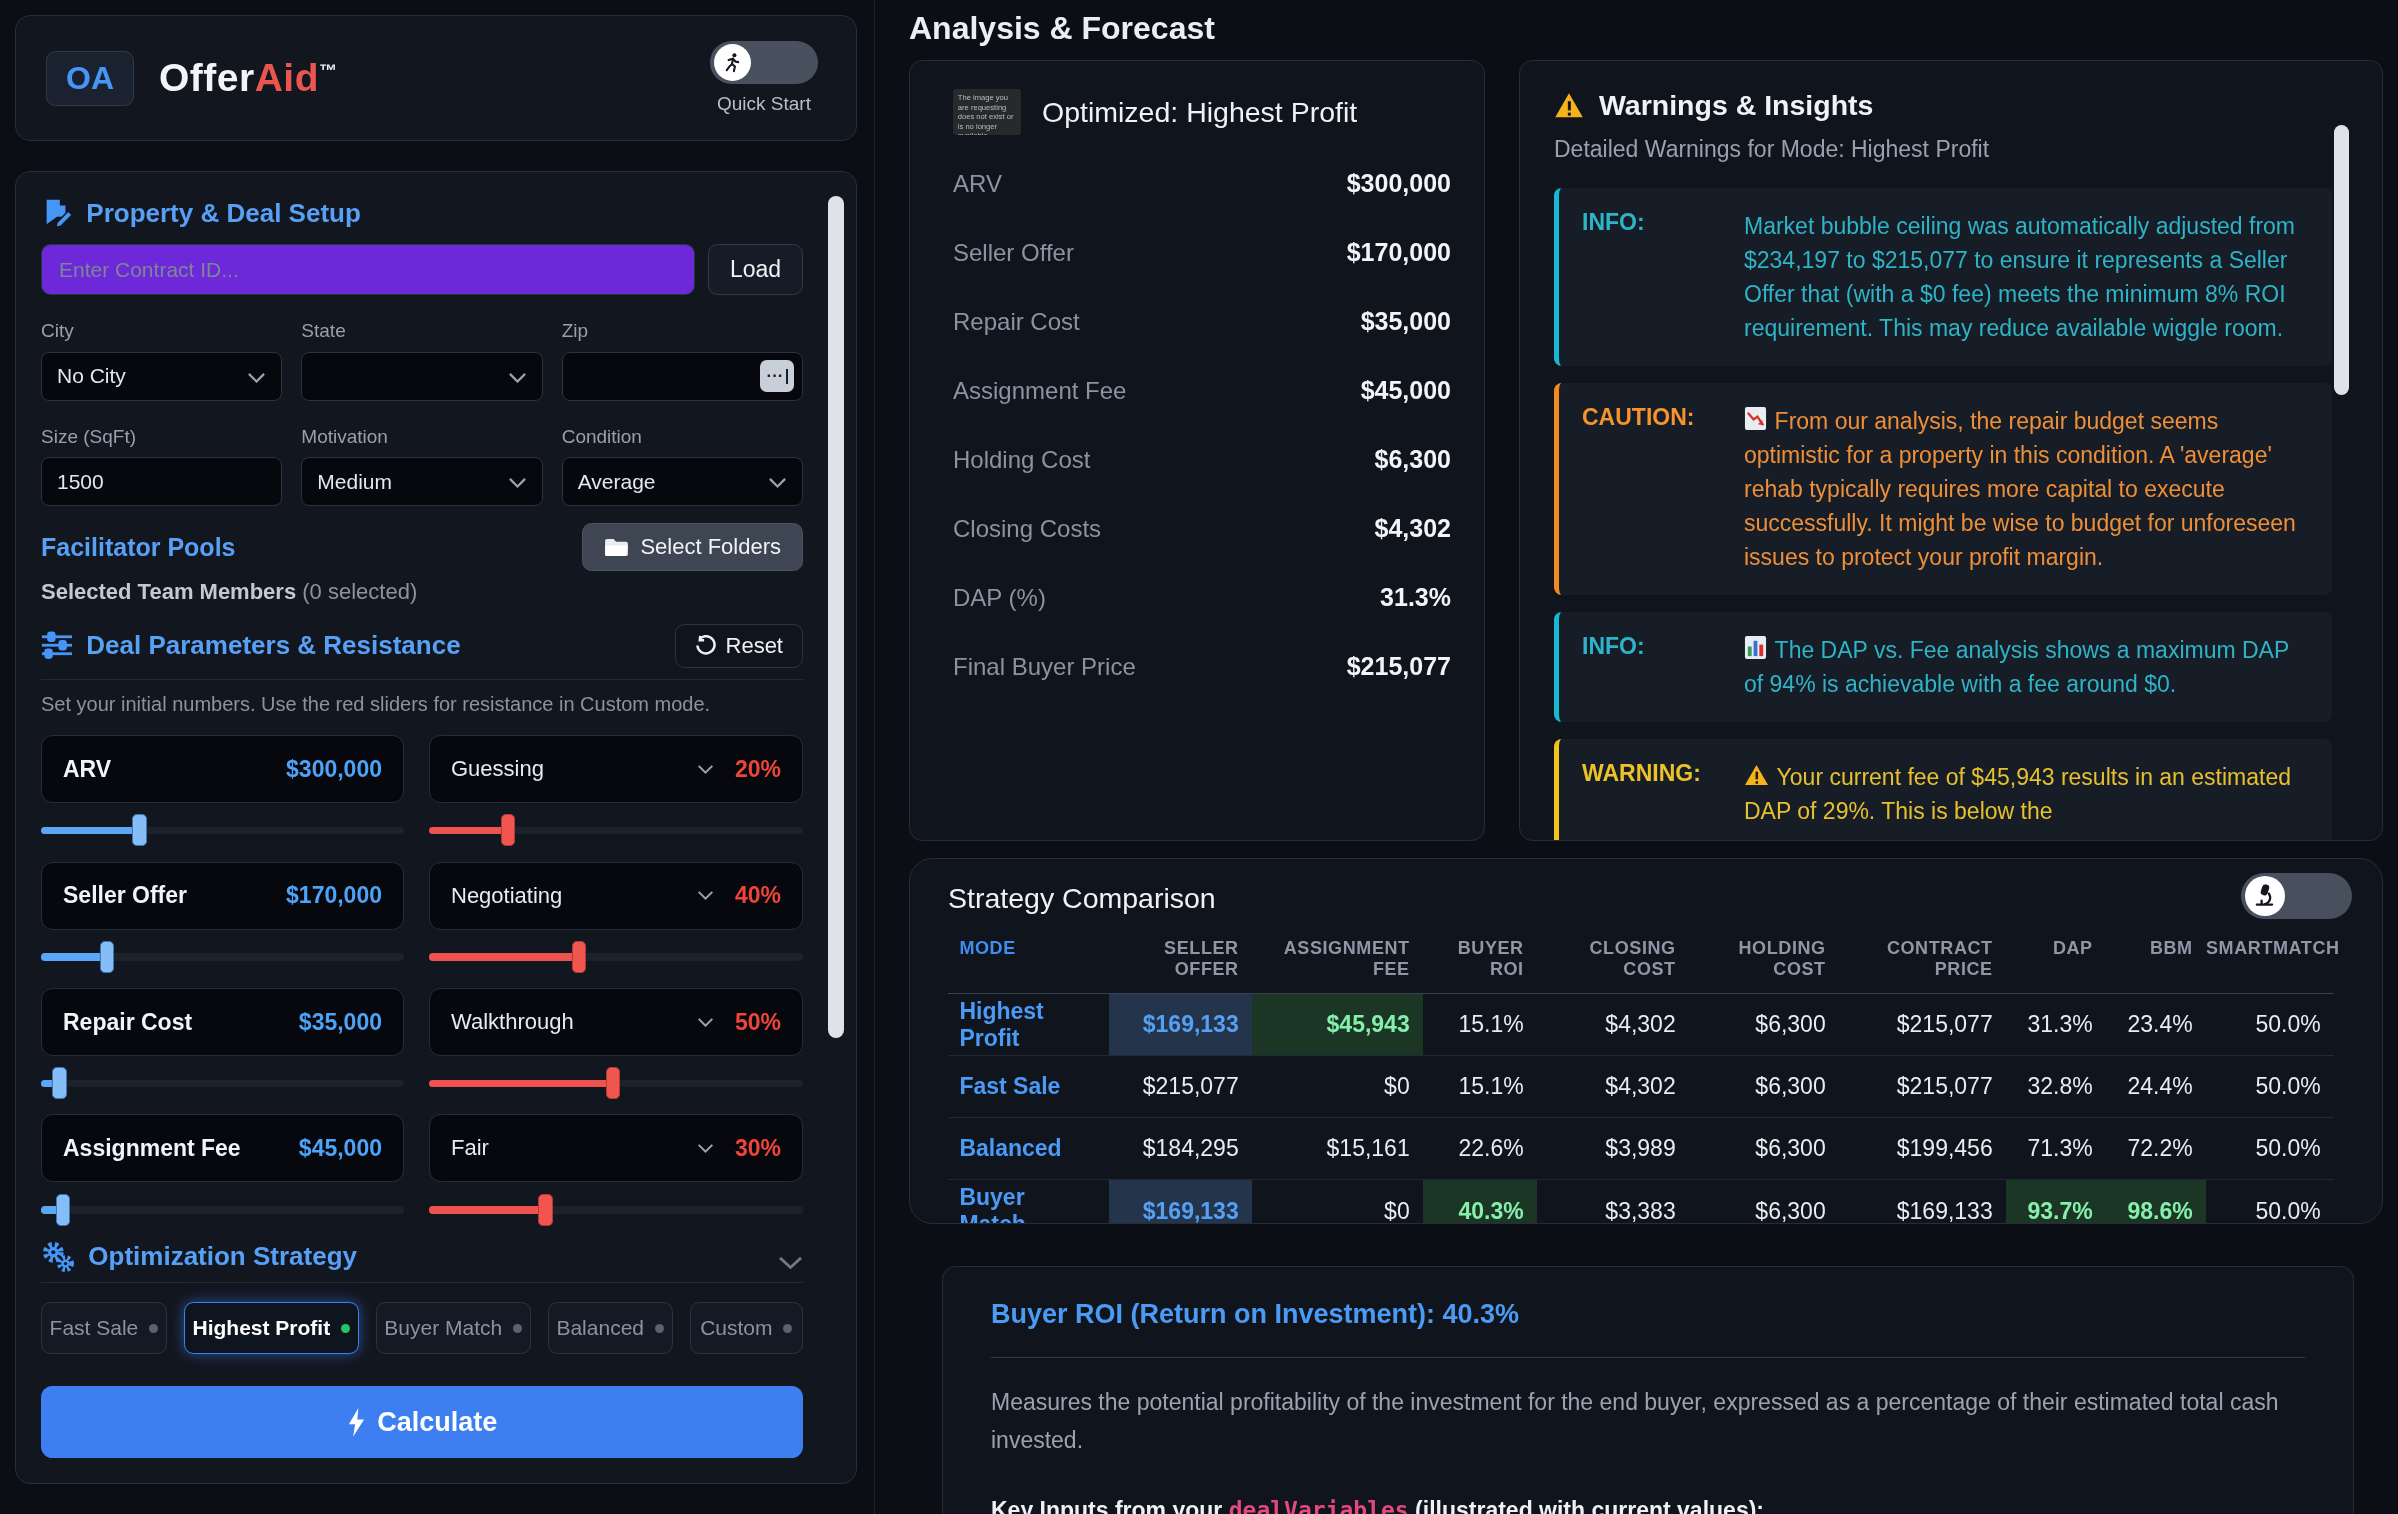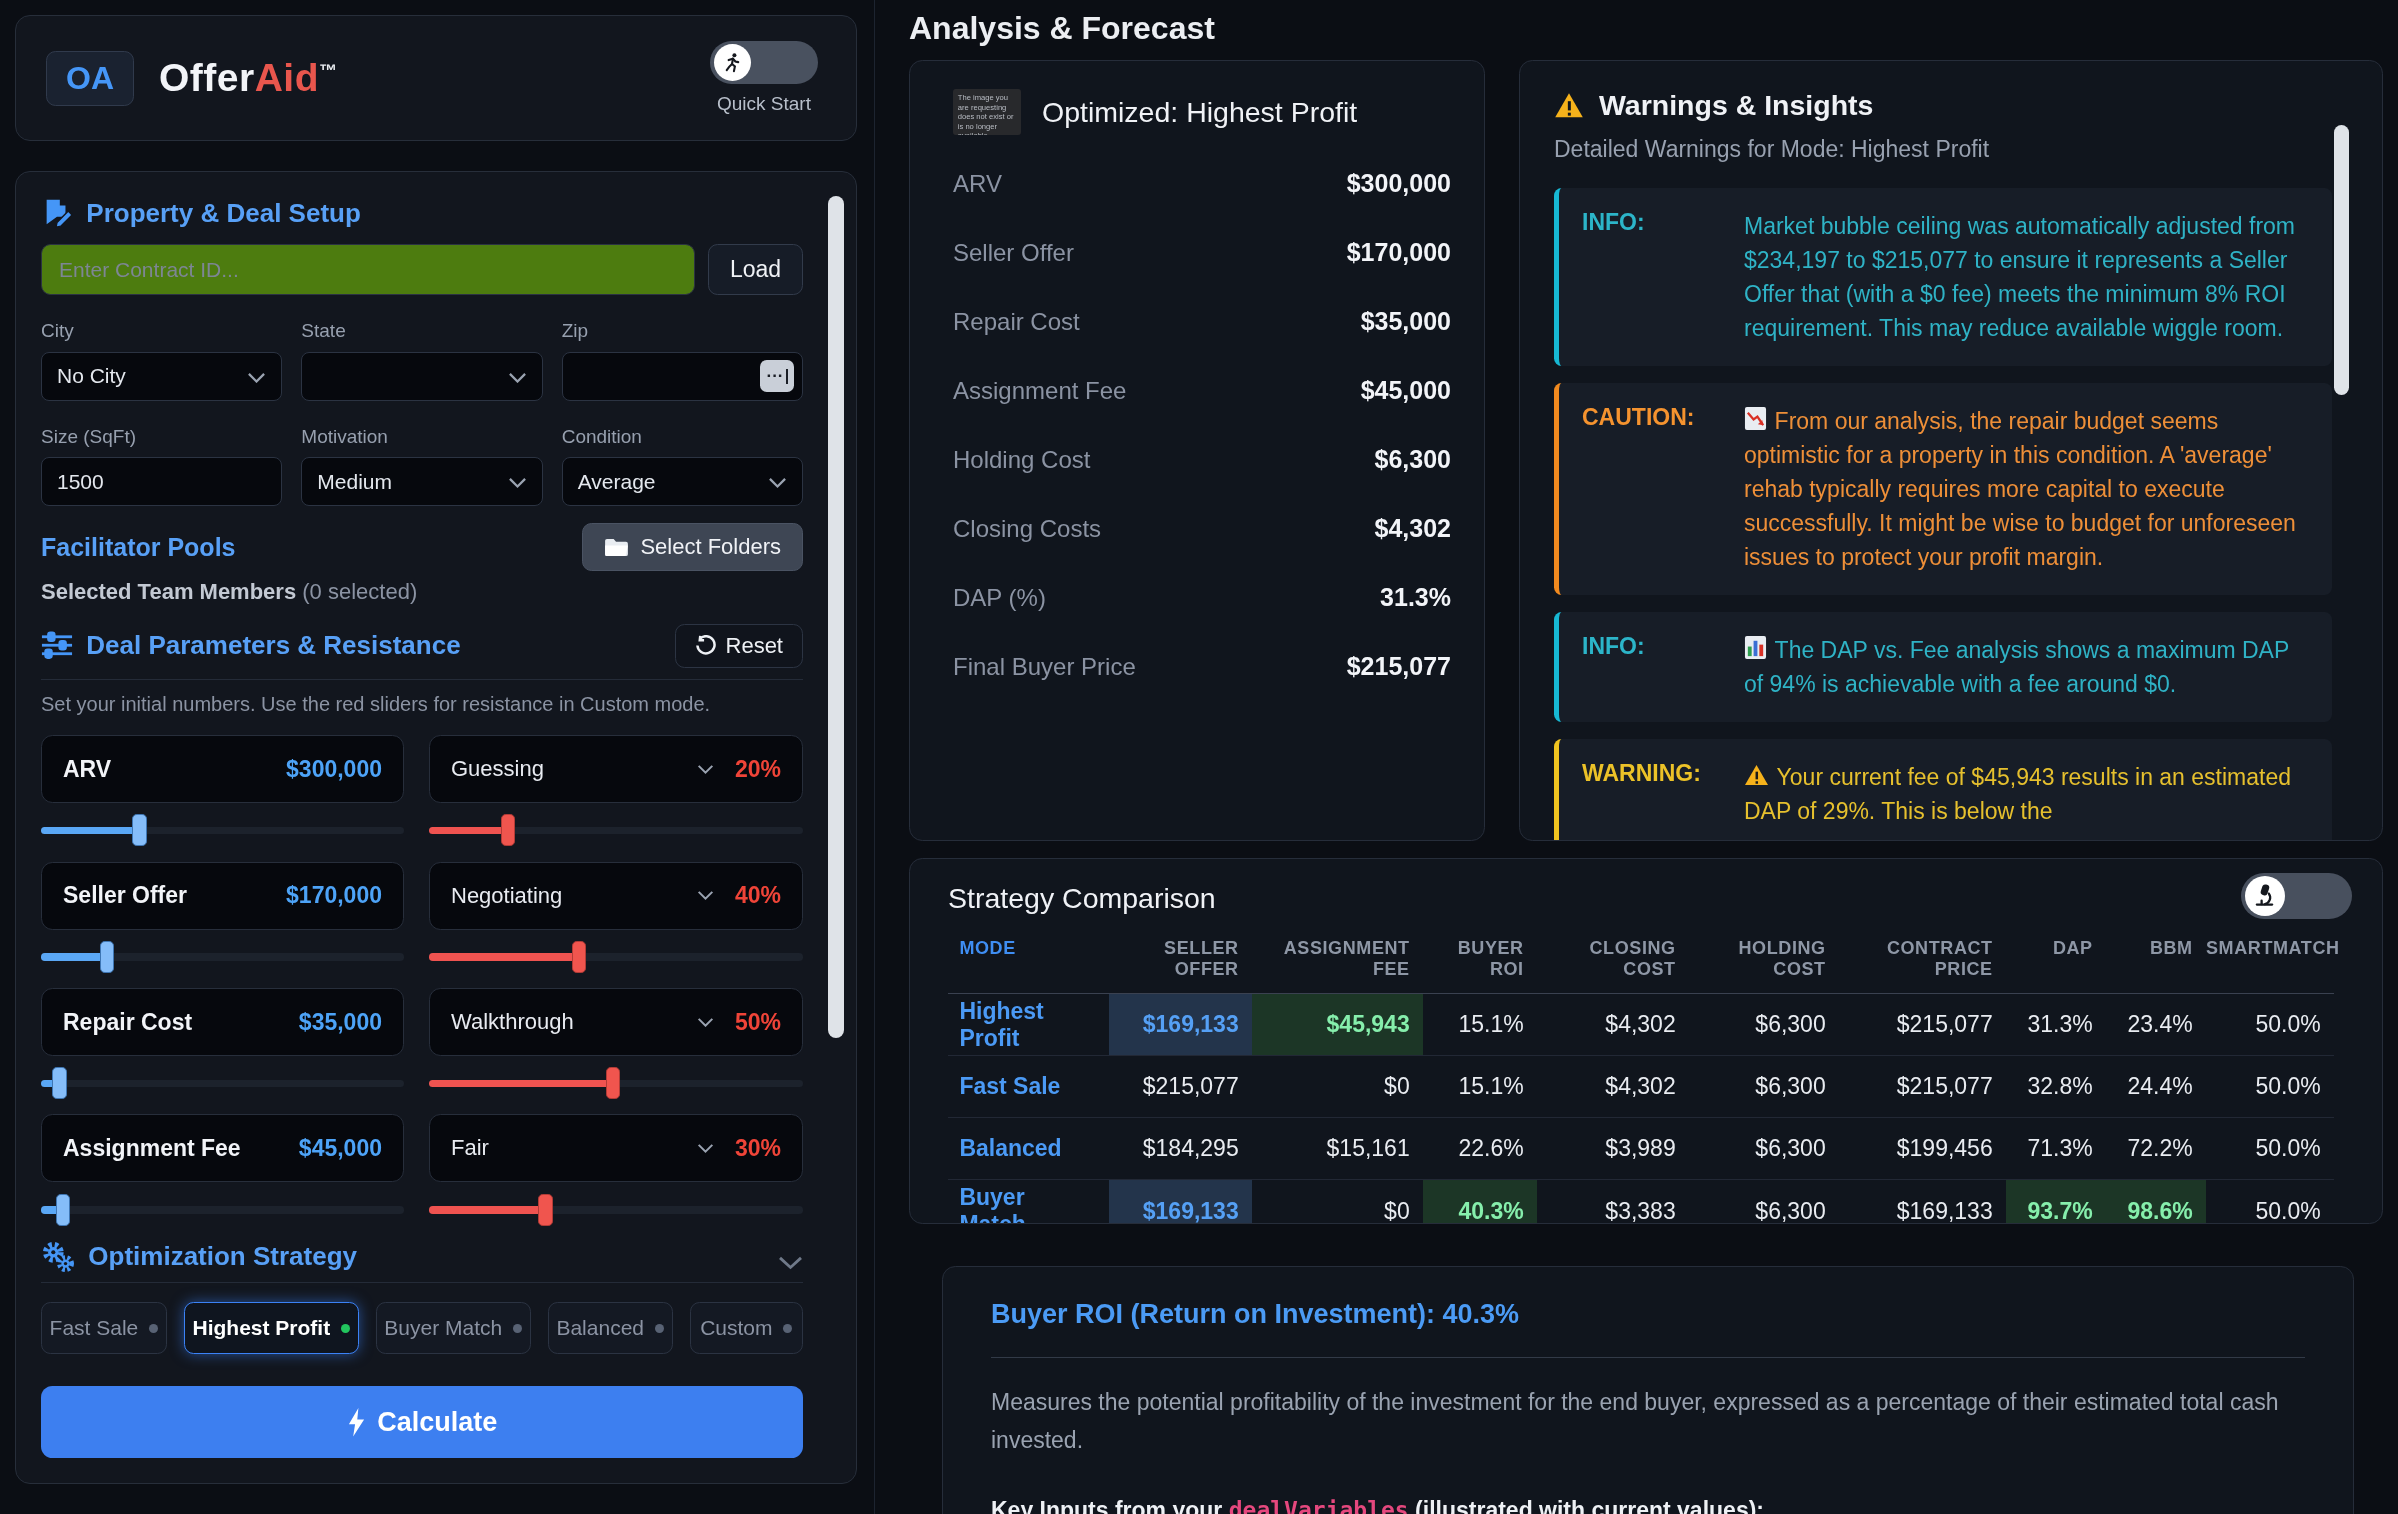--- a/index.html
+++ b/index.html
@@ -23,21 +23,21 @@
   .qs-label { margin-top:8.6px; font-size:19px; color:#b8bfca; }
 
   .setup-card { margin-top:30px; height:1313px; padding:25px 53px 9.5px 25px; position:relative; overflow:hidden; }
   .scrollbar-v { position:absolute; background:#dfe3e8; border-radius:8.6px; }
   .setup-scroll { right:12.4px; top:24px; width:16px; height:842px; }
 
   .sec-title { display:flex; align-items:center; gap:13.3px; font-size:26px; font-weight:bold; color:#58a0f6; }
   .mb16{margin-bottom:15px;align-items:flex-end;} .mb26{margin-bottom:25px;}
 
   .contract-row { display:flex; gap:13.3px; }
-  .text-input { background:#4d7c0f; border:1px solid #2b3342; border-radius:9.5px; height:51px; color:#e8ebf0;
+  .text-input { background:#6d28d9; border:1px solid #2b3342; border-radius:9.5px; height:51px; color:#e8ebf0;
                 font-size:21px; padding:0 17px; width:100%; outline:none; }
   .text-input::placeholder { color:#7d8694; }
   .load-btn { flex:0 0 95px; height:51px; background:#161c27; border:1px solid #323b4b; border-radius:9.5px;
               color:#f0f2f6; font-size:23px; cursor:pointer; }
 
   .grid3 { display:grid; grid-template-columns:1fr 1fr 1fr; column-gap:19px; }
   .f-label { font-size:19px; color:#97a0af; margin-bottom:9.5px; }
   .field { position:relative; height:49px; background:#06080d; border:1px solid #2b3342; border-radius:8px;
            display:flex; align-items:center; padding:0 15px; font-size:21px; color:#e4e8ee; cursor:pointer; }
   .field .chev { margin-left:auto; }
@@ -110,21 +110,21 @@
   .w-item.info { border-left:5.7px solid #17b8d4; }
   .w-item.caution { border-left:5.7px solid #f28a1f; }
   .w-item.warning { border-left:5.7px solid #f0c420; }
   .w-label { flex:0 0 162px; font-size:23px; font-weight:bold; }
   .w-item.info .w-label { color:#2cb5c9; } .w-item.info .w-text { color:#2fb3c6; }
   .w-item.caution .w-label { color:#f5932f; } .w-item.caution .w-text { color:#ee8f38; }
   .w-item.warning .w-label { color:#ecc228; } .w-item.warning .w-text { color:#e6c02e; }
   .w-text { flex:1; font-size:23px; line-height:34px; }
   .w-text .w-icon { display:inline-block; vertical-align:-2.9px; margin-right:7.6px; }
 
-  .comp-panel { margin-top:17px; height:366px; padding:23px 48px 0 38px; position:relative; }
+  .comp-panel { margin-top:17px; height:366px; padding:23px 48px 0 38px; position:relative;border-radius:23px; }
   .comp-title { font-size:28.5px; color:#f0f2f6; margin-bottom:1.9px; }
   .comp-toggle { position:absolute; right:30px; top:14.3px; }
   .comp-toggle .toggle { width:111px; height:46px; border-radius:23px; background:#48505e; }
   .comp-toggle .knob { width:40px; height:40px; }
   .tbl-head, .tbl-row { display:grid; grid-template-columns:161px 143px 171px 114px 152px 150px 167px 100px 100px 128px; }
   .tbl-head { margin-top:23px; padding-bottom:13.3px; border-bottom:1px solid #3a4150; }
   .th { font-size:18px; letter-spacing:0.6px; color:#8e97a6; font-weight:bold; text-align:right; padding-right:13.3px; }
   .th.mode { text-align:left; color:#3f8ef3; padding-left:11.4px; }
   .tbl-row { height:62px; border-bottom:1px solid #222835; }
   .tbl-row:last-child { border-bottom:none; }

